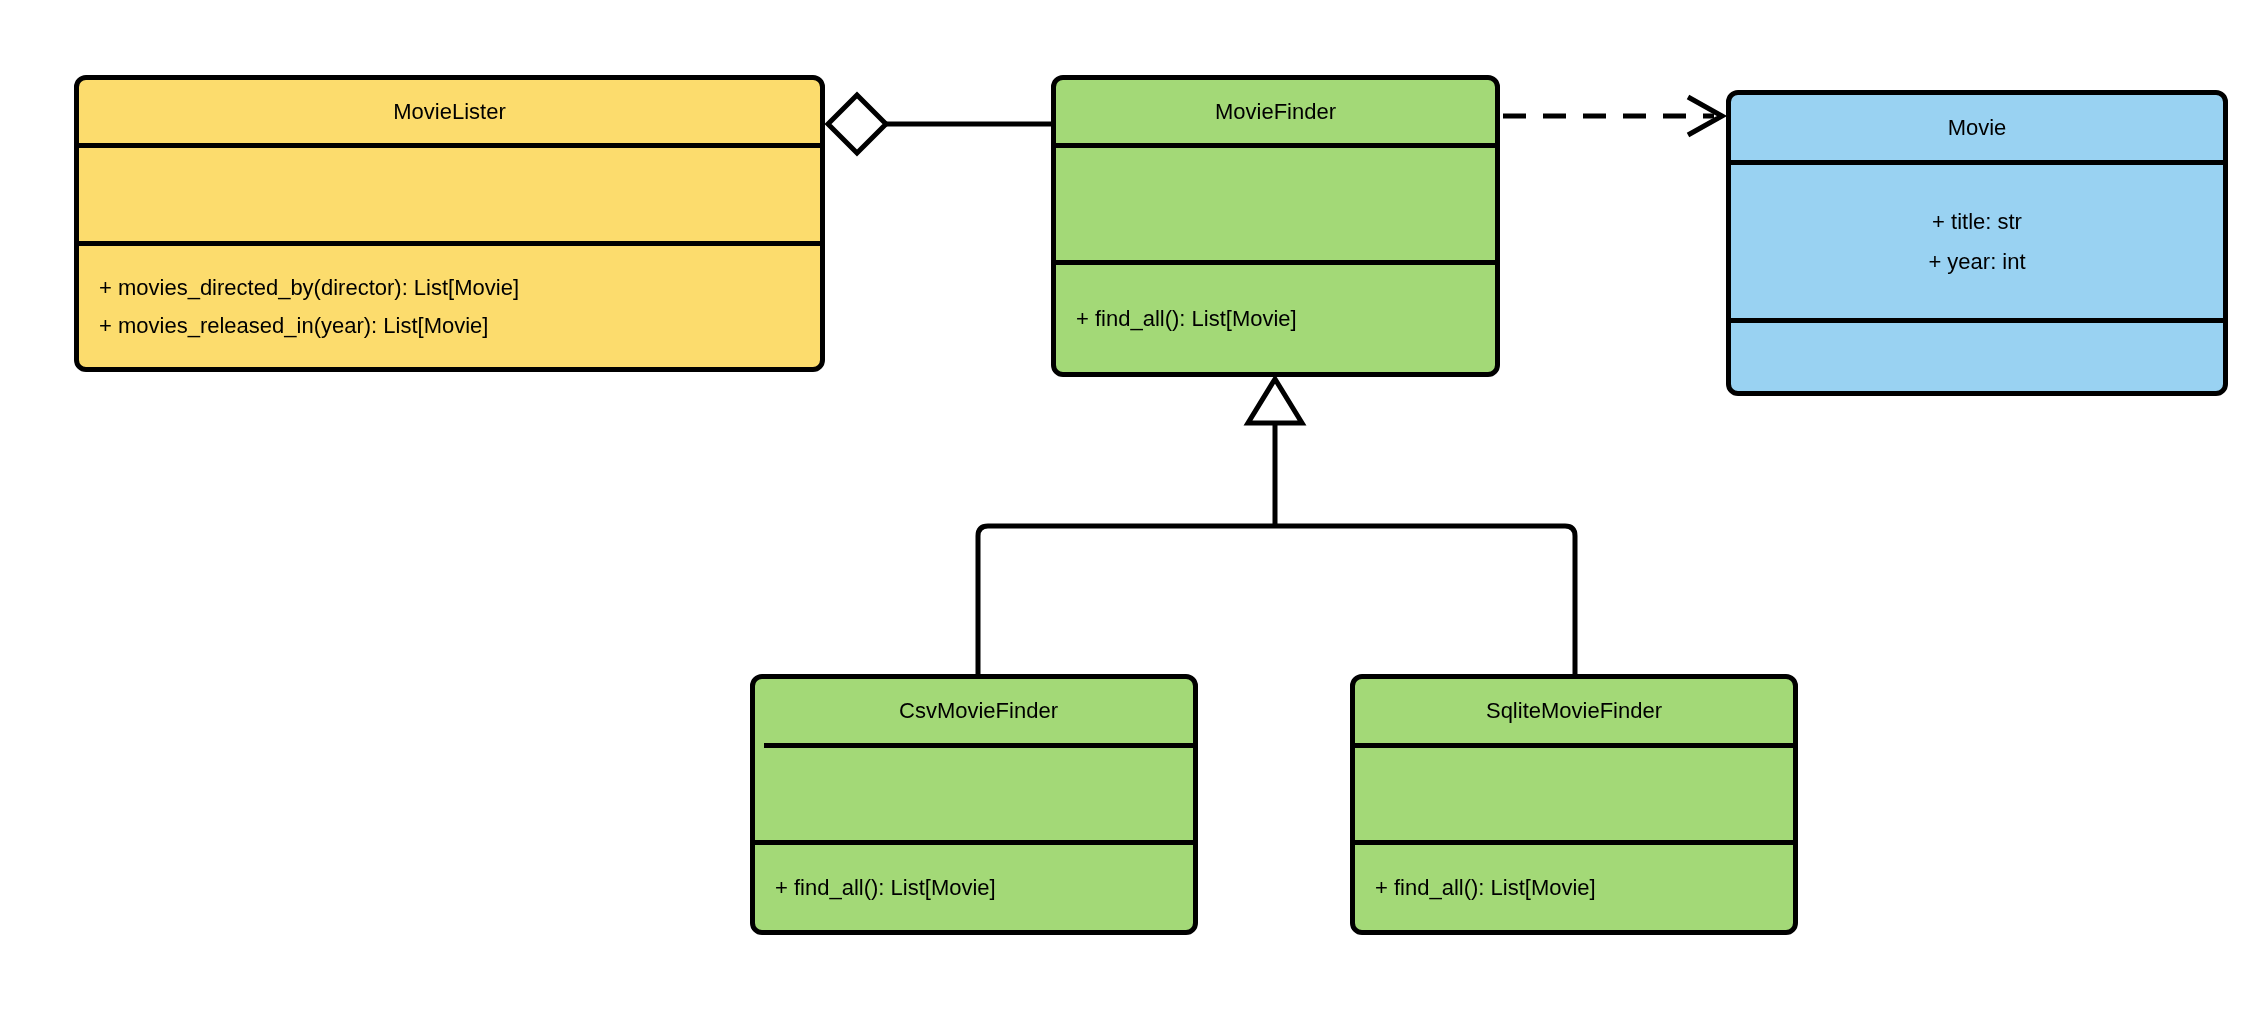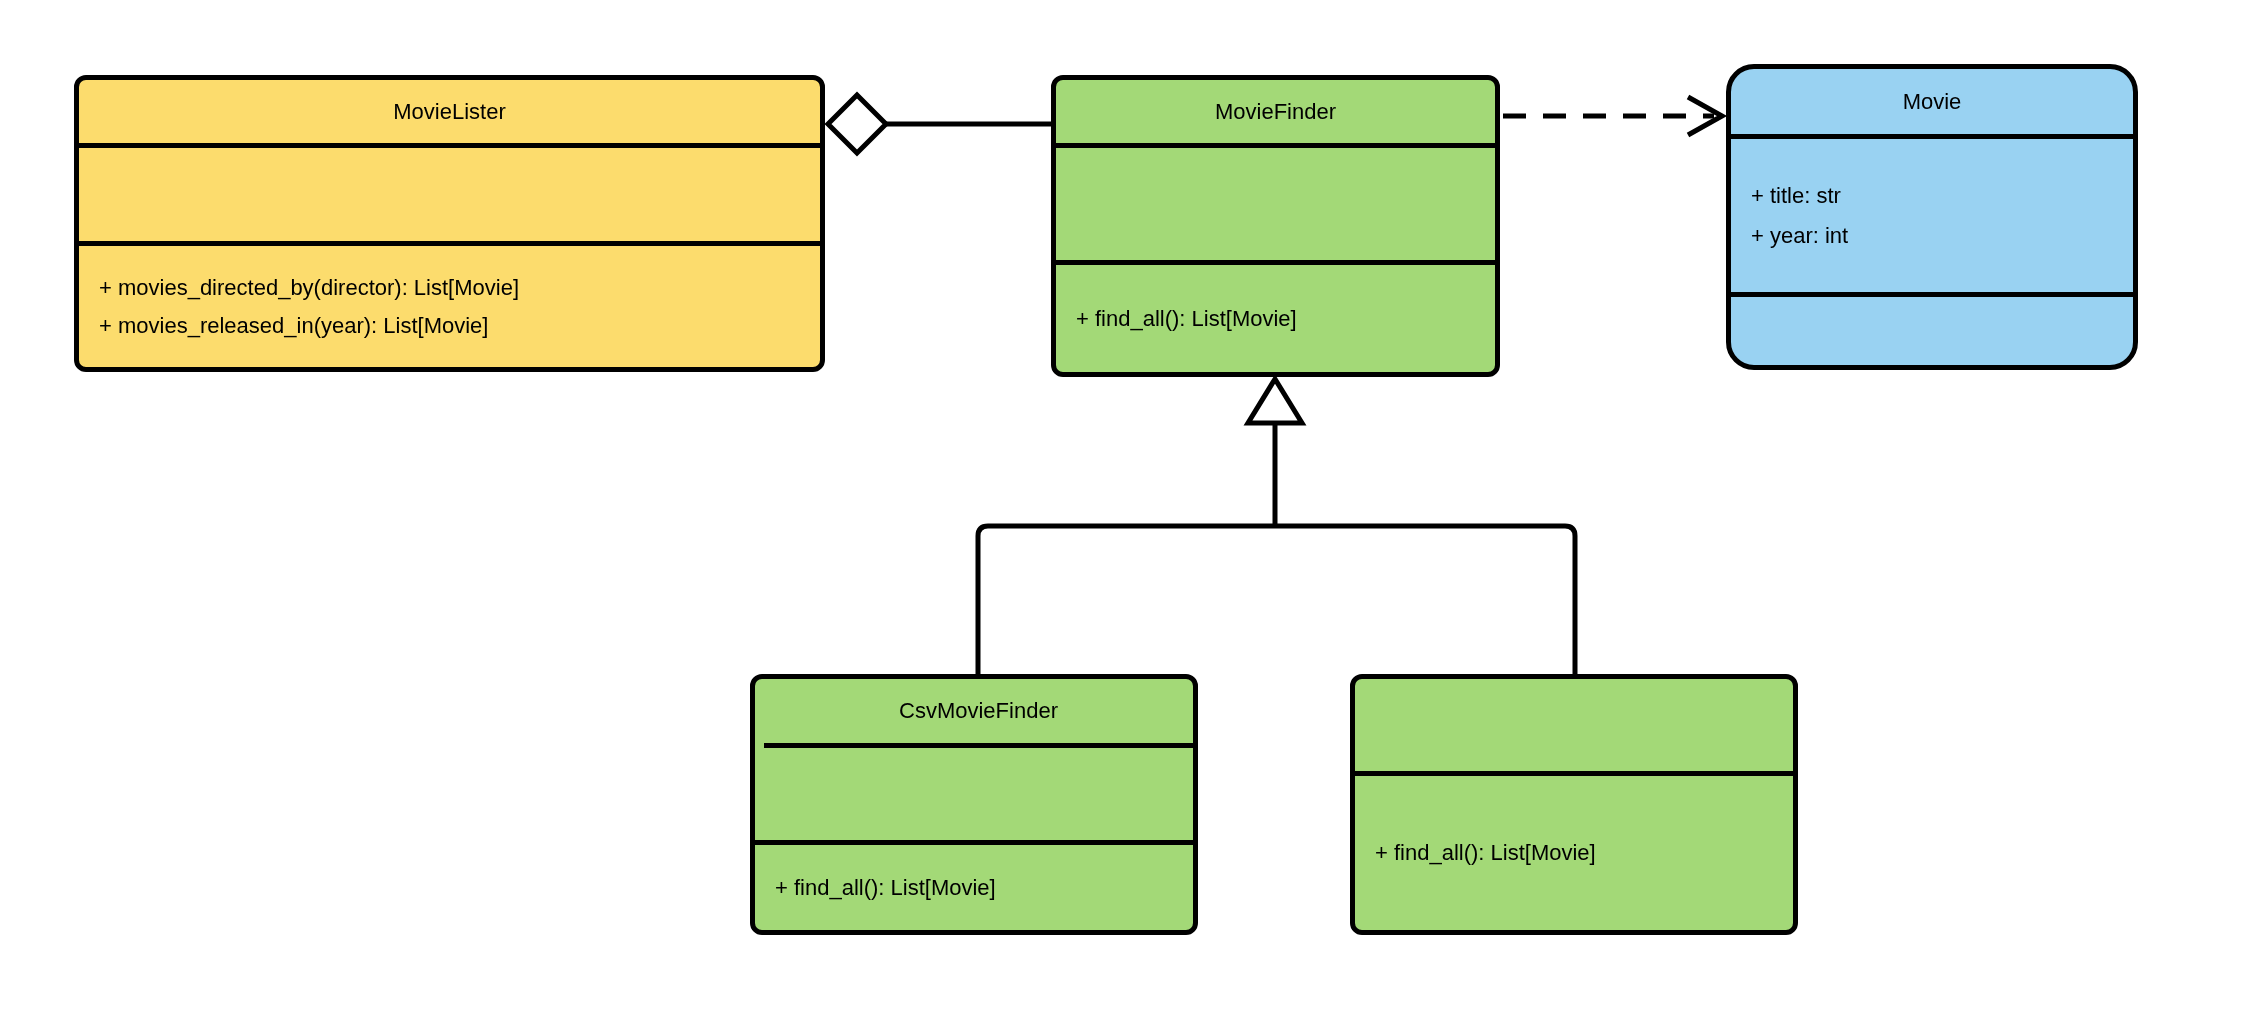--- a/index.html
+++ b/index.html
@@ -62,23 +62,23 @@
 
   
   #box-movielister { left: 74px;  top: 75px;  width: 751px; height: 297px; }
   #box-movielister .c-header { height: 63px; }
   #box-movielister .c-attrs  { height: 93px; }
 
   #box-moviefinder { left: 1051px; top: 75px; width: 449px; height: 302px; justify-content: space-between; }
   #box-moviefinder .c-header { height: 63px; }
   #box-moviefinder .c-attrs  { height: 112px; }
 
-  #box-movie { left: 1726px; top: 64px; width: 412px; height: 306px; border-radius: 28px; }
+  #box-movie { left: 1726px; top: 90px; width: 502px; height: 306px; }
   #box-movie .c-header { height: 65px; }
-  #box-movie .c-attrs  { height: 153px; line-height: 40px; }
+  #box-movie .c-attrs  { height: 153px; line-height: 40px; text-align: center; }
 
   #box-csvmoviefinder { left: 750px; top: 674px; width: 448px; height: 261px; }
   #box-csvmoviefinder .c-header { height: 64px; margin-left: 9px; }
   #box-csvmoviefinder .c-attrs  { height: 92px; }
 
   #box-sqlitemoviefinder { left: 1350px; top: 674px; width: 448px; height: 261px; }
   #box-sqlitemoviefinder .c-header { height: 64px; }
   #box-sqlitemoviefinder .c-attrs  { height: 92px; }
 </style>
 </head>
@@ -143,19 +143,22 @@
     <div class="c-header">
       <span>CsvMovieFinder</span>
     </div>
     <div class="c-attrs"></div>
     <div class="c-methods">
       <div>+ find_all(): List[Movie]</div>
     </div>
   </div>
 
   <div class="uml-class green" id="box-sqlitemoviefinder">
+    <div class="c-header">
+      <span>SqliteMovieFinder</span>
+    </div>
     <div class="c-attrs"></div>
     <div class="c-methods">
       <div>+ find_all(): List[Movie]</div>
     </div>
   </div>
 
 </div>
 
 </body></html>

